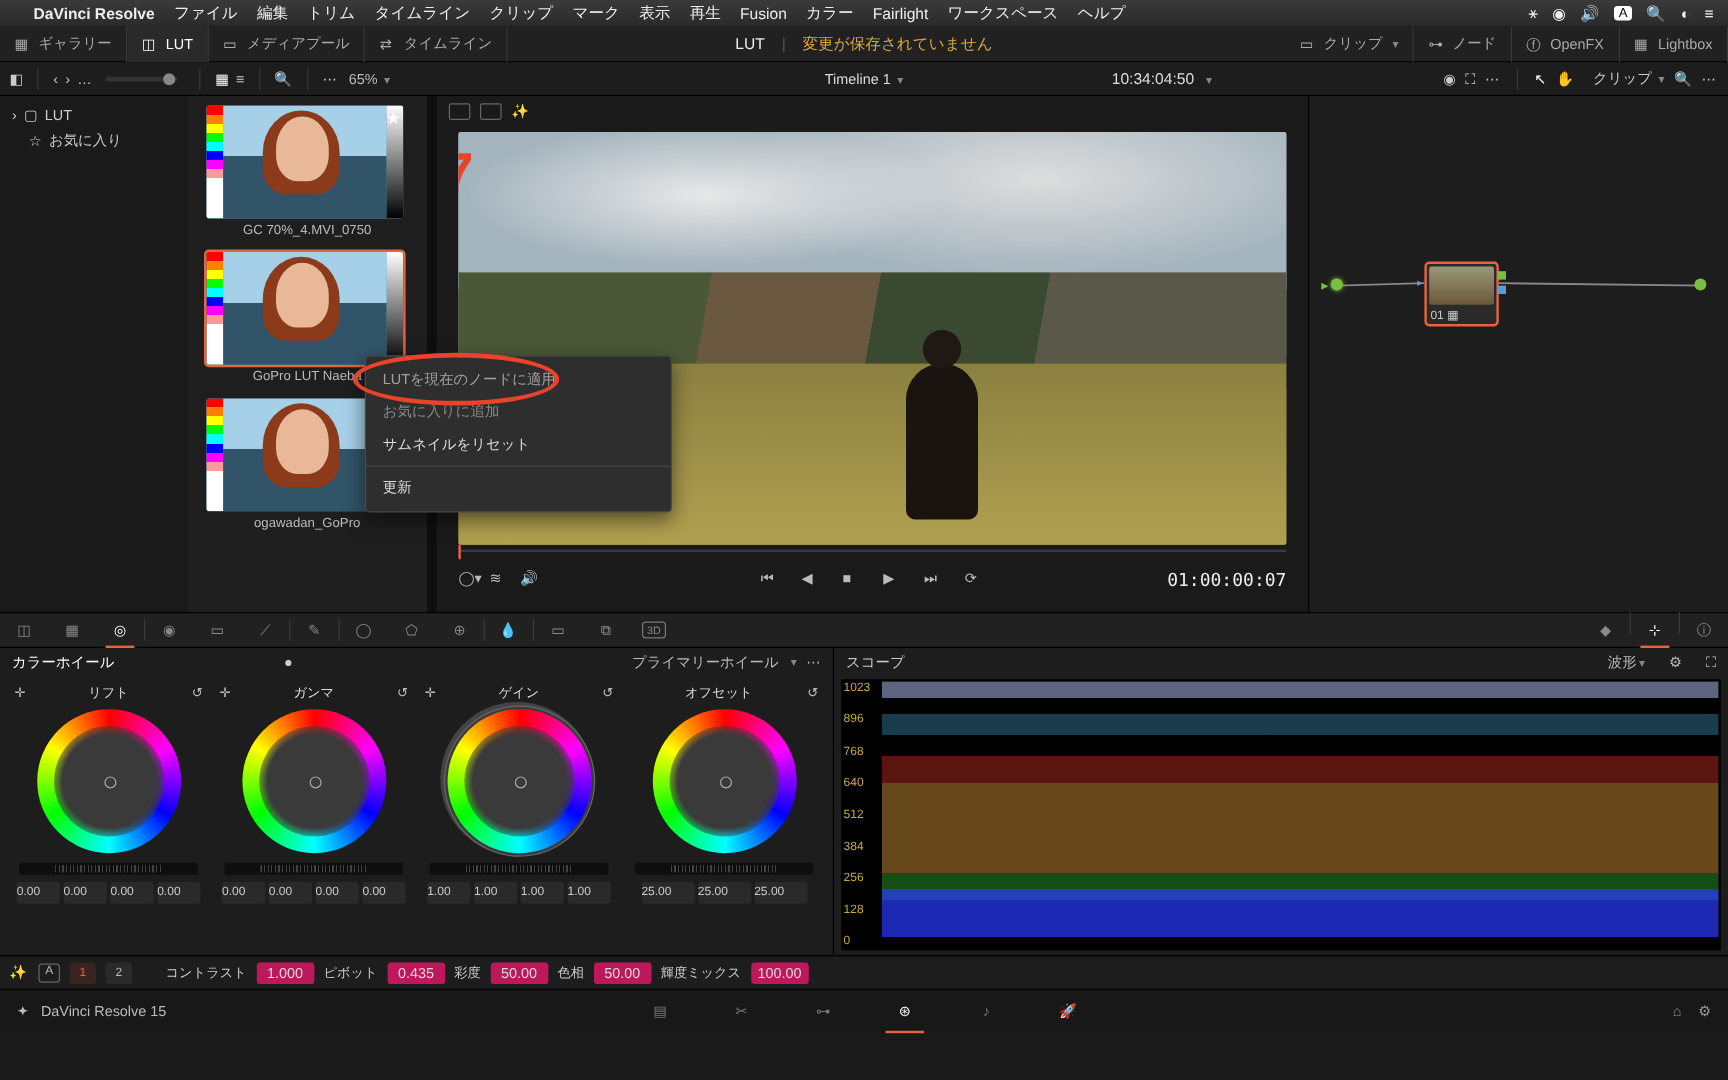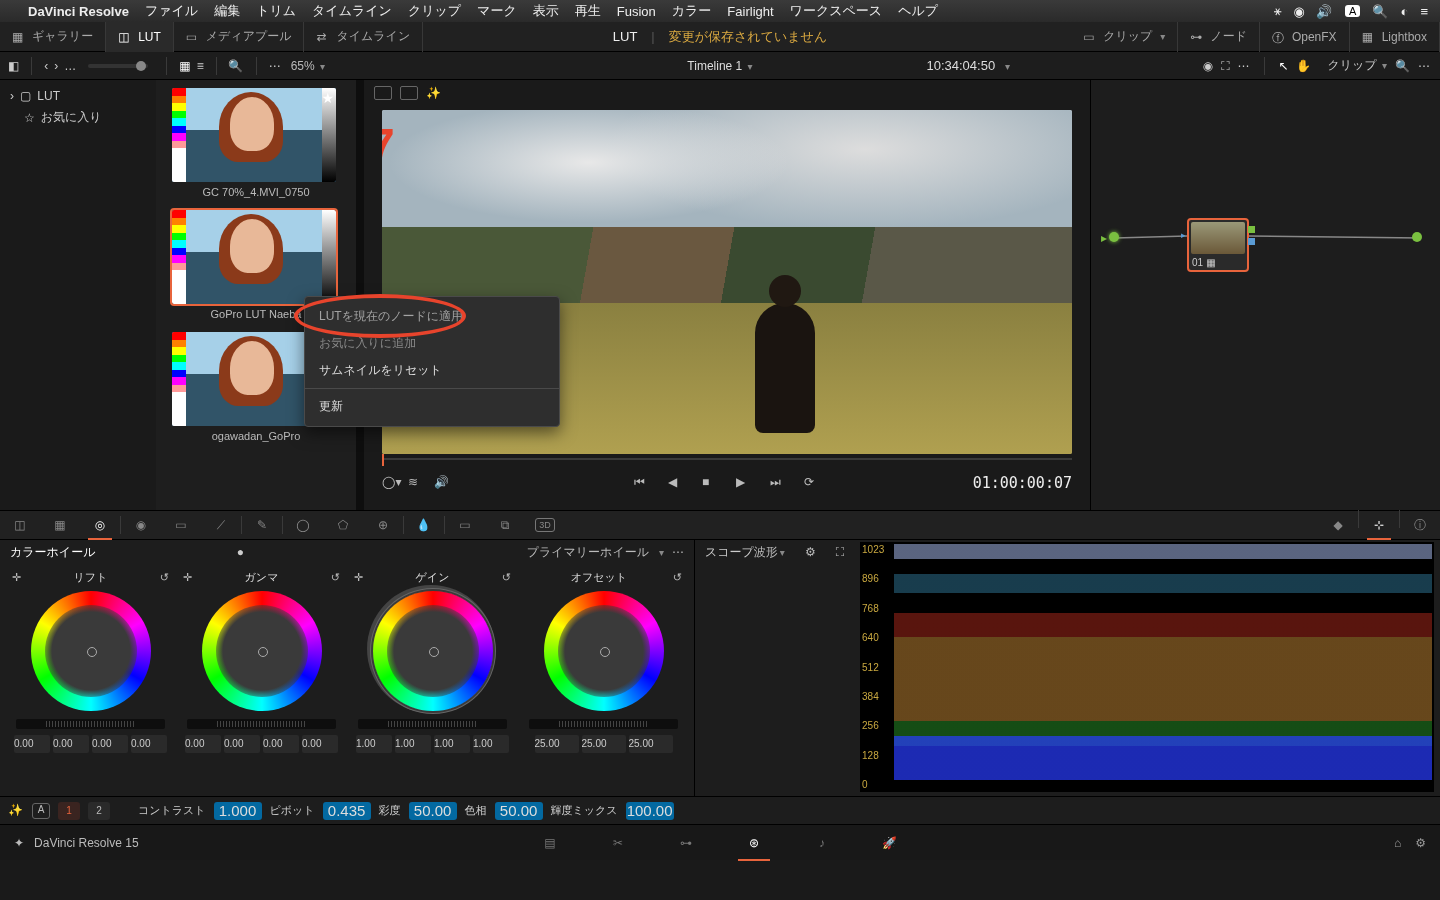--- a/index.html
+++ b/index.html
@@ -85,38 +85,38 @@
 .wheel-top .wname{color:#ddd}
 .cwheel{width:120px;height:120px;margin:0 auto;border-radius:50%;position:relative;background:conic-gradient(red,magenta,blue,cyan,lime,yellow,red)}
 .cwheel::before{content:"";position:absolute;inset:14px;border-radius:50%;background:radial-gradient(#3a3a3a 0 60%,transparent 80%)}
 .cwheel::after{content:"";position:absolute;top:50%;left:50%;width:8px;height:8px;margin:-4px;border-radius:50%;border:1px solid #aaa}
 .wheel-gain .cwheel{box-shadow:0 0 0 2px #3a3a3a,0 0 0 3px #666, -2px -2px 0 4px #444}
 .wslider{height:10px;background:#0e0e0e;margin:8px 4px 6px;border-radius:2px;position:relative}
 .wslider::before{content:"";position:absolute;inset:2px 30px;background:repeating-linear-gradient(90deg,#444 0 1px,transparent 1px 3px)}
 .wnums{display:flex;gap:3px;justify-content:center}
 .wnum{width:36px;height:18px;background:#2a2a2a;border-radius:2px;line-height:18px;font-size:10px;color:#ccc}
 .offset-cell .wnums .wnum{width:44px}
-.scope-side{flex:1;border-left:1px solid #000;display:flex;flex-direction:row}
+.scope-side{flex:1;border-left:1px solid #000;display:flex;flex-direction:column}
 .scope-header{height:24px;display:flex;align-items:center;padding:0 10px}
 .scope-header .mode{margin-left:auto;display:flex;gap:20px;align-items:center;color:#bbb}
 .scope-canvas{flex:1;position:relative;background:#000;margin:2px 6px 4px}
 .scope-ticks{position:absolute;left:2px;top:0;bottom:0;width:32px;display:flex;flex-direction:column;justify-content:space-between;font-size:10px;color:#c9a840;padding:2px 0}
 .scope-wave{position:absolute;left:34px;right:2px;top:2px;bottom:2px;background:
  linear-gradient(rgba(180,200,255,.5) 0 6%,transparent 6% 100%),
  linear-gradient(transparent 0 12%,rgba(80,200,255,.3) 12% 20%,transparent 20%),
  linear-gradient(transparent 0 78%,rgba(40,60,255,.7) 78% 96%,transparent 96%),
  linear-gradient(transparent 0 28%,rgba(255,60,40,.35) 28% 72%,transparent 72%),
  linear-gradient(transparent 0 38%,rgba(60,220,60,.35) 38% 82%,transparent 82%);
  filter:blur(.5px)}
 .adjust-bar{height:28px;background:#1d1d1d;display:flex;align-items:center;padding:0 8px;gap:8px;border-top:1px solid #000}
 .ab-icon{width:16px;height:16px;color:#bbb}
 .ab-tab{width:22px;height:18px;background:#2a2a2a;border-radius:3px;text-align:center;line-height:18px;font-size:10px;color:#bbb}
 .ab-tab.active{color:#e8643c;background:#3a2420}
 .ab-label{color:#ccc;font-size:11px}
-.ab-val{width:48px;height:18px;background:#0369a1;border-radius:3px;text-align:center;line-height:18px;font-size:15px;color:#ddd}
+.ab-val{width:48px;height:18px;background:#be185d;border-radius:3px;text-align:center;line-height:18px;font-size:12px;color:#ddd}
 .page-tabs{height:36px;background:#181818;display:flex;align-items:center;border-top:1px solid #000}
 .pt-left{display:flex;align-items:center;gap:10px;padding-left:14px;color:#bbb}
 .pt-center{position:absolute;left:50%;transform:translateX(-50%);display:flex;gap:48px}
 .pt-icon{width:20px;height:20px;color:#777;display:flex;align-items:center;justify-content:center}
 .pt-icon.active{color:#fff;position:relative}
 .pt-icon.active::after{content:"";position:absolute;bottom:-8px;left:-6px;right:-6px;height:2px;background:#e8643c}
 .pt-right{margin-left:auto;display:flex;gap:14px;padding-right:14px;color:#999}
 svg{display:block}
 .dd{font-size:10px;color:#888;margin-left:2px}
 </style>

